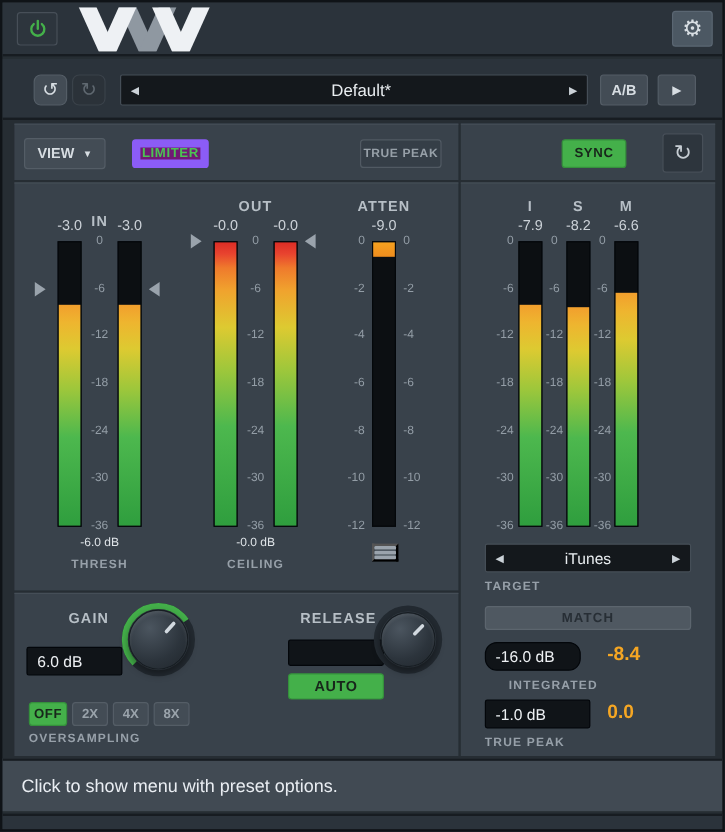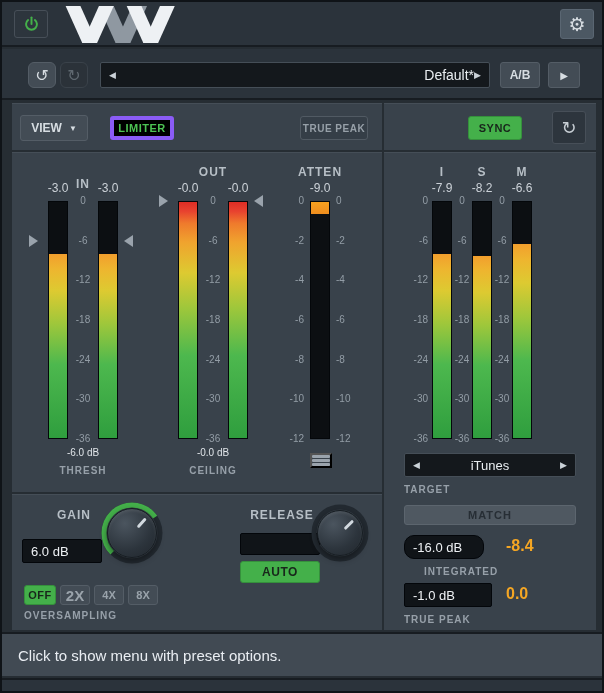--- a/index.html
+++ b/index.html
@@ -6,21 +6,21 @@
   html,body { background:#1a1f24; }
   .app { position:relative; width:604px; height:693px; background:#262d33; border:2px solid #0f1317; overflow:hidden; }
   .abs { position:absolute; }
   .panel { position:absolute; background:#39424b; border-top:1px solid #454e57; }
   .topbar { background:#2b333b; border-top:none; }
 
   .btn { position:absolute; display:flex; align-items:center; justify-content:center; border-radius:3px; cursor:default; font-size:12px; }
   .btn-grey { background:#434c55; color:#d7dde2; border:1px solid #545d66; font-weight:bold; }
   .btn-dark { background:#2d353d; color:#c6cdd3; border:1px solid #474f58; }
   .btn-muted { background:#353e47; color:#97a0a8; border:1px solid #515a63; font-weight:bold; font-size:10px; letter-spacing:.5px; }
-  .btn-green-outline { background:#000000; color:#4cc253; border:4px solid #8b5cf6; font-weight:bold; font-size:11px; letter-spacing:.5px; }
+  .btn-green-outline { background:#701a75; color:#4cc253; border:7px solid #8b5cf6; font-weight:bold; font-size:11px; letter-spacing:.5px; }
   .btn-green { background:#44b04a; color:#18261b; border:1px solid #35903c; font-weight:bold; font-size:11px; letter-spacing:.5px; }
 
   .field { position:absolute; background:#101418; color:#eef1f4; border:1px solid #03060a; display:flex; align-items:center; padding:0 8px; font-size:13px; border-radius:2px; }
 
   .sec-label { position:absolute; font-size:12px; font-weight:bold; color:#b7bfc6; letter-spacing:1px; text-align:center; }
   .small-label { position:absolute; font-size:10px; font-weight:bold; color:#97a0a9; letter-spacing:1px; }
   .peak { position:absolute; font-size:12px; color:#ccd2d8; text-align:center; }
   .value-text { position:absolute; font-size:10px; color:#dfe4e8; text-align:center; }
 
   .meter { position:absolute; background:#0c0f12; border:1px solid #04070a; }
@@ -82,21 +82,21 @@
 
   <div class="panel topbar" style="left:0;top:47px;width:600px;height:51px;border-bottom:2px solid #171c21;">
     <button class="btn btn-grey" style="left:26px;top:13px;width:28px;height:26px;border-radius:6px;font-size:16px;font-weight:normal;">
       <span>↺</span>
     </button>
     <button class="btn" style="left:58px;top:13px;width:28px;height:26px;border-radius:6px;background:#2b3239;border:1px solid #3a424a;color:#5f6870;font-size:16px;">
       <span>↻</span>
     </button>
     <div class="dropdown" style="left:98px;top:13px;width:390px;height:26px;">
       <span class="dd-arrow">◀</span>
-      <span class="dd-text" style="flex:1;text-align:right;padding-left:12px;font-size:14px;">Default*</span>
+      <span class="dd-text" style="flex:1;text-align:center;padding-left:12px;font-size:14px;">Default*</span>
       <span class="dd-arrow">▶</span>
     </div>
     <button class="btn btn-grey" style="left:498px;top:13px;width:40px;height:26px;">
       <span>A/B</span>
     </button>
     <button class="btn btn-grey" style="left:546px;top:13px;width:32px;height:26px;font-size:10px;">
       <span>▶</span>
     </button>
   </div>
 
@@ -223,21 +223,21 @@
         <circle cx="30" cy="30" r="26" fill="none" stroke="#232a31" stroke-width="5"></circle>
       </svg>
       <div class="knob">
         <div class="pointer" style="transform:rotate(45deg);"></div>
       </div>
     </div>
 
     <button class="btn btn-green" style="left:12px;top:90px;width:32px;height:20px;">
       <span>OFF</span>
     </button>
-    <button class="btn btn-grey" style="left:48px;top:90px;width:30px;height:20px;font-size:15px;color:#9aa3ab;">
+    <button class="btn btn-grey" style="left:48px;top:90px;width:30px;height:20px;font-size:11px;color:#9aa3ab;">
       <span>2X</span>
     </button>
     <button class="btn btn-grey" style="left:82px;top:90px;width:30px;height:20px;font-size:11px;color:#9aa3ab;">
       <span>4X</span>
     </button>
     <button class="btn btn-grey" style="left:116px;top:90px;width:30px;height:20px;font-size:11px;color:#9aa3ab;">
       <span>8X</span>
     </button>
     <div class="small-label" style="left:12px;top:115px;">OVERSAMPLING</div>
   </div>

